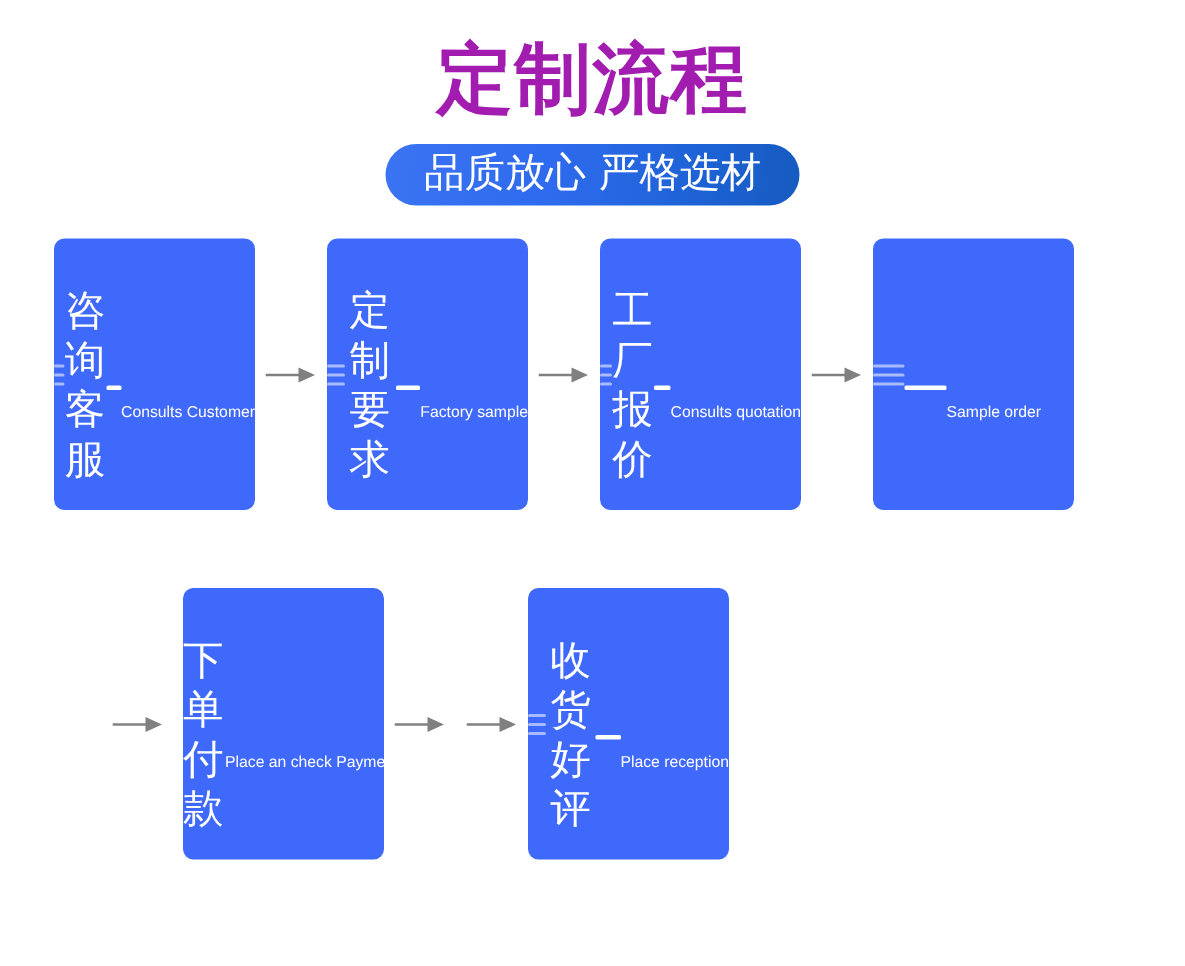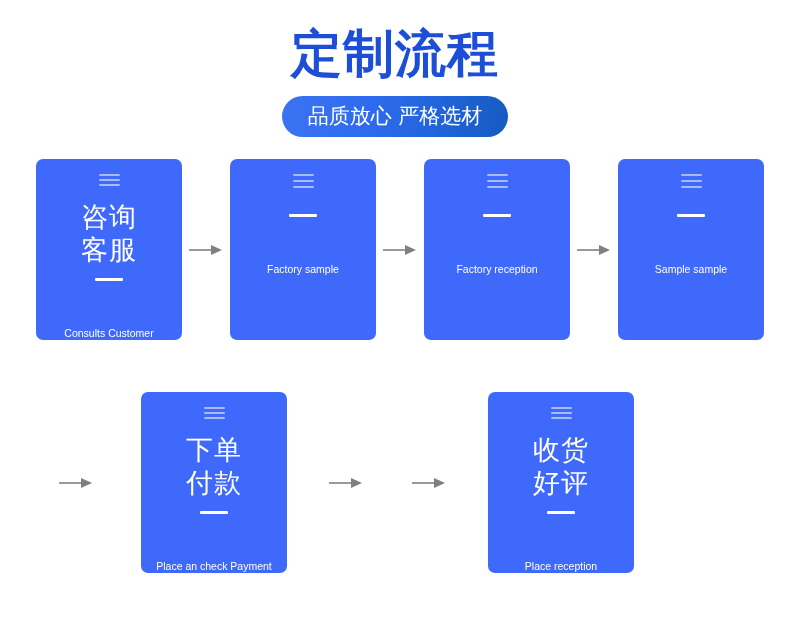--- a/index.html
+++ b/index.html
@@ -18,64 +18,64 @@
   
   .header {
     width: 790px;
     padding-top: 24px;
     text-align: center;
   }
   .page-title {
     font-size: 51px;
     line-height: 60px;
     font-weight: bold;
-    color: #1d4ed8;
+    color: #a21caf;
     letter-spacing: 1px;
     margin: 0;
     font-family: "DejaVu Sans", "Liberation Sans", sans-serif;
   }
   .badge-wrap {
     margin-top: 12px;
     display: flex;
     justify-content: center;
   }
   .badge {
     display: inline-block;
     padding: 6px 26px 7px 26px;
     border-radius: 22px;
     background: linear-gradient(100deg, #3b74f2 0%, #2f6bef 38%, #1f63d8 72%, #155bbf 100%);
     color: #ffffff;
-    font-size: 21px;
+    font-size: 27px;
     line-height: 28px;
     font-weight: normal;
     white-space: nowrap;
     font-family: "DejaVu Sans", "Liberation Sans", sans-serif;
   }
 
   
   .flow {
     position: relative;
     width: 790px;
   }
   .row {
     display: flex;
     align-items: center;
     justify-content: flex-start;
   }
   .row-1 { margin-top: 22px; padding-left: 36px; }
-  .row-2 { margin-top: 52px; padding-left: 46px; gap: 35px; }
+  .row-2 { margin-top: 52px; padding-left: 62px; }
 
   .card {
-    width: 146px;
+    width: 134px;
     height: 181px;
     background: #3f69fb;
     border-radius: 7px;
     box-sizing: border-box;
     display: flex;
-    flex-direction: column;
+    flex-direction: row;
     align-items: center;
     padding-top: 15px;
     flex: 0 0 auto;
   }
 
   .menu-icon {
     width: 21px;
     height: 14px;
     display: flex;
     flex-direction: column;
@@ -159,52 +159,60 @@
           <line x1="0" y1="7" x2="24" y2="7" stroke="#808080" stroke-width="1.6"></line>
           <polygon points="22,2 33,7 22,12" fill="#808080"></polygon>
         </svg>
       </div>
       <div class="card">
         <div class="menu-icon">
           <span></span>
           <span></span>
           <span></span>
         </div>
+        <div class="card-cn">
+          <div>定制</div>
+          <div>要求</div>
+        </div>
         <div class="card-divider"></div>
         <div class="card-en">Factory sample</div>
       </div>
       <div class="arrow">
         <svg width="34" height="14" viewBox="0 0 34 14" aria-hidden="true">
           <line x1="0" y1="7" x2="24" y2="7" stroke="#808080" stroke-width="1.6"></line>
           <polygon points="22,2 33,7 22,12" fill="#808080"></polygon>
         </svg>
       </div>
       <div class="card">
         <div class="menu-icon">
           <span></span>
           <span></span>
           <span></span>
         </div>
-        <div class="card-divider"></div>
-        <div class="card-en">Factory reception</div>
-      </div>
-      <div class="arrow">
-        <svg width="34" height="14" viewBox="0 0 34 14" aria-hidden="true">
-          <line x1="0" y1="7" x2="24" y2="7" stroke="#808080" stroke-width="1.6"></line>
-          <polygon points="22,2 33,7 22,12" fill="#808080"></polygon>
-        </svg>
-      </div>
-      <div class="card">
-        <div class="menu-icon">
-          <span></span>
-          <span></span>
-          <span></span>
-        </div>
-        <div class="card-divider"></div>
-        <div class="card-en">Sample sample</div>
+        <div class="card-cn">
+          <div>工厂</div>
+          <div>报价</div>
+        </div>
+        <div class="card-divider"></div>
+        <div class="card-en">Consults quotation</div>
+      </div>
+      <div class="arrow">
+        <svg width="34" height="14" viewBox="0 0 34 14" aria-hidden="true">
+          <line x1="0" y1="7" x2="24" y2="7" stroke="#808080" stroke-width="1.6"></line>
+          <polygon points="22,2 33,7 22,12" fill="#808080"></polygon>
+        </svg>
+      </div>
+      <div class="card">
+        <div class="menu-icon">
+          <span></span>
+          <span></span>
+          <span></span>
+        </div>
+        <div class="card-divider"></div>
+        <div class="card-en">Sample order</div>
       </div>
     </div>
   <div class="row row-2">
       <div class="arrow arrow-lead">
         <svg width="34" height="14" viewBox="0 0 34 14" aria-hidden="true">
           <line x1="0" y1="7" x2="24" y2="7" stroke="#808080" stroke-width="1.6"></line>
           <polygon points="22,2 33,7 22,12" fill="#808080"></polygon>
         </svg>
       </div>
       <div class="card">

